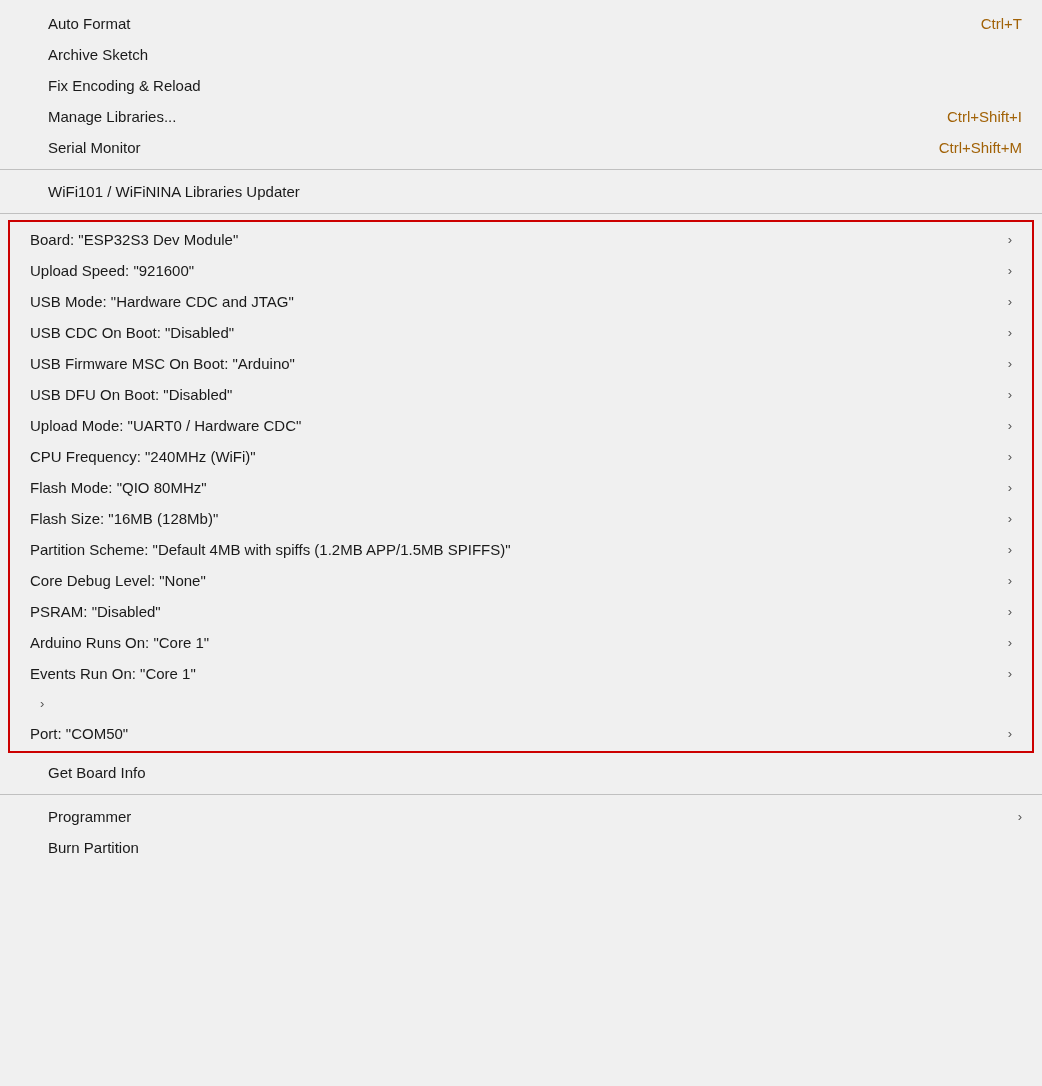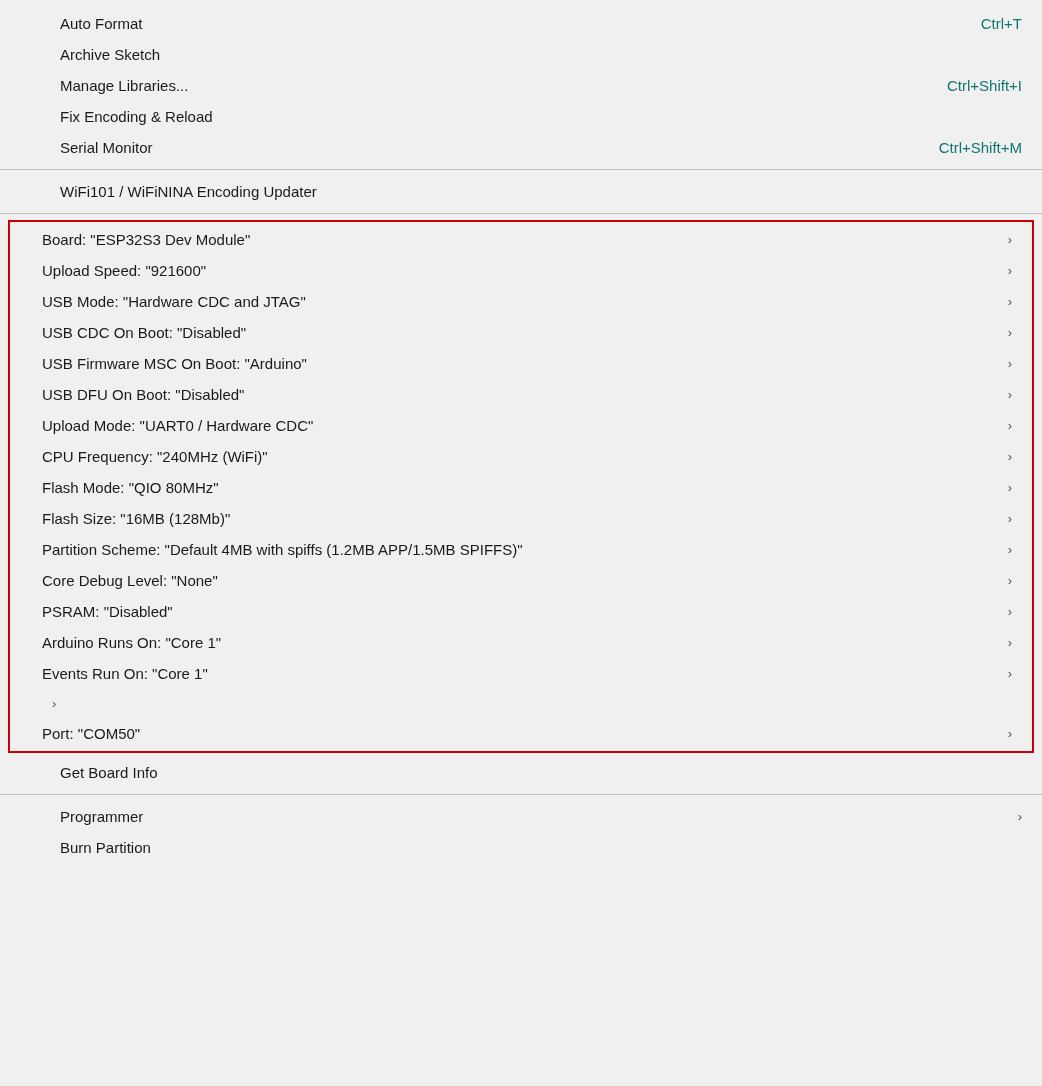--- a/index.html
+++ b/index.html
@@ -24,29 +24,28 @@
     }
 
     .menu-item {
       display: flex;
       align-items: center;
       justify-content: space-between;
       padding: 7px 20px 7px 48px;
       cursor: pointer;
       color: #1a1a1a;
       white-space: nowrap;
-      margin-left: 12px;
     }
 
     .menu-item-label {
       flex: 1;
     }
 
     .menu-item-shortcut {
-      color: #0f766e;
+      color: #a16207;
       margin-left: 80px;
     }
 
     .menu-item-arrow {
       color: #555;
       margin-left: 10px;
       font-size: 13px;
     }
 
     .menu-separator {
@@ -73,38 +72,38 @@
   <div class="menu-item">
     <span class="menu-item-label">Auto Format</span>
     <span class="menu-item-shortcut">Ctrl+T</span>
   </div>
 
   <div class="menu-item">
     <span class="menu-item-label">Archive Sketch</span>
   </div>
 
   <div class="menu-item">
+    <span class="menu-item-label">Fix Encoding &amp; Reload</span>
+  </div>
+
+  <div class="menu-item">
     <span class="menu-item-label">Manage Libraries...</span>
     <span class="menu-item-shortcut">Ctrl+Shift+I</span>
   </div>
 
   <div class="menu-item">
-    <span class="menu-item-label">Fix Encoding &amp; Reload</span>
-  </div>
-
-  <div class="menu-item">
     <span class="menu-item-label">Serial Monitor</span>
     <span class="menu-item-shortcut">Ctrl+Shift+M</span>
   </div>
 
 
   <div class="menu-separator"></div>
 
   <div class="menu-item">
-    <span class="menu-item-label">WiFi101 / WiFiNINA Encoding Updater</span>
+    <span class="menu-item-label">WiFi101 / WiFiNINA Libraries Updater</span>
   </div>
 
   <div class="menu-separator"></div>
 
   <div class="menu-section-outlined">
 
     <div class="menu-item">
       <span class="menu-item-label">Board: "ESP32S3 Dev Module"</span>
       <span class="menu-item-arrow">›</span>
     </div>

